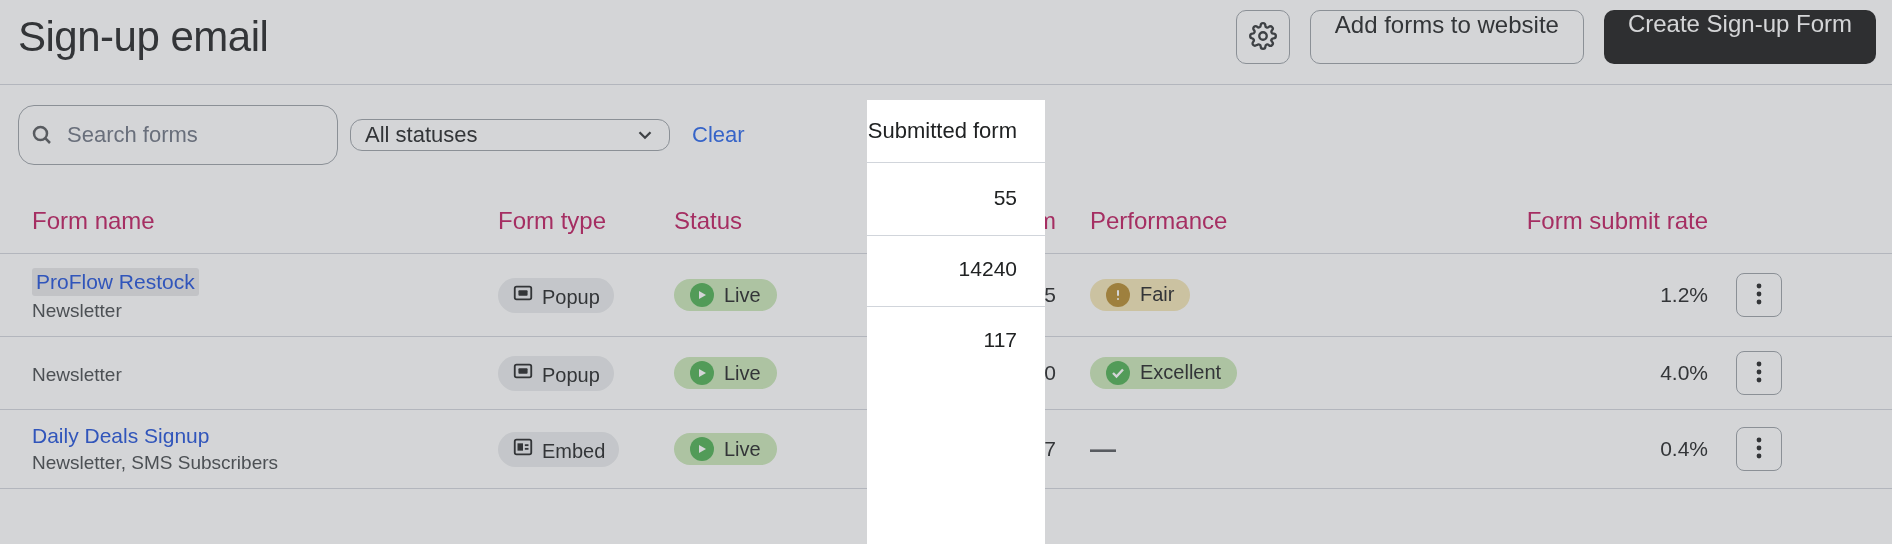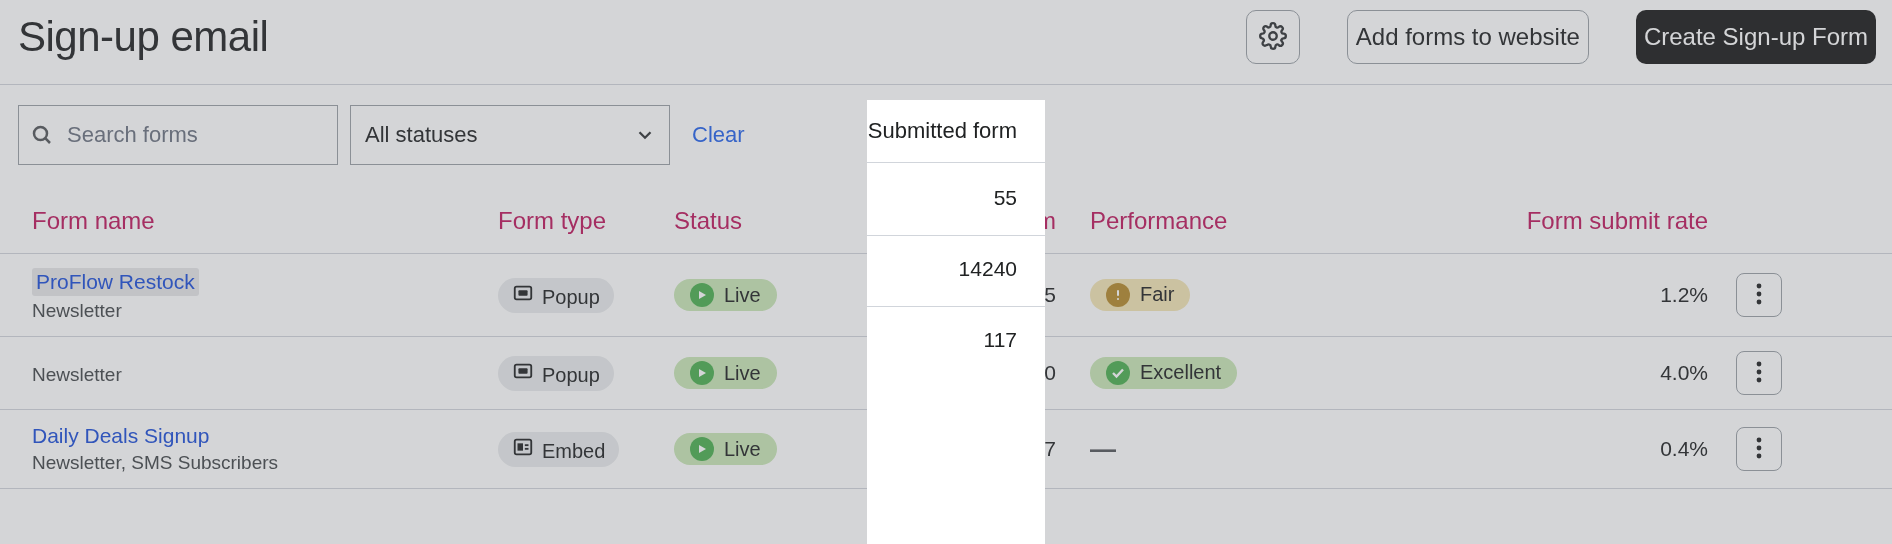--- a/index.html
+++ b/index.html
@@ -7,34 +7,34 @@
   .dim-overlay { position: absolute; inset: 0; background: rgba(100,105,110,0.28); pointer-events: none; z-index: 5; }
   .clear-col { position: absolute; top: 100px; left: 867px; width: 178px; height: 444px; background: #fff; z-index: 6; pointer-events: none; }
 
   .page { position: relative; width: 1892px; height: 544px; overflow: hidden; }
 
   
   .header { display: flex; align-items: center; justify-content: space-between; padding: 10px 16px 20px 18px; }
   .page-title { font-size: 42px; font-weight: 500; letter-spacing: -0.5px; }
   .header-actions { display: flex; align-items: center; gap: 20px; }
   .icon-btn { width: 54px; height: 54px; border: 1.5px solid #9aa0a6; border-radius: 10px; background: #fff; display: flex; align-items: center; justify-content: center; cursor: pointer; }
-  .btn { height: 54px; padding: 0 8px; border-radius: 10px; font-size: 24px; font-weight: 500; display: flex; align-items: center; cursor: pointer; margin-left: 27px; }
+  .btn { height: 54px; padding: 0 24px; border-radius: 10px; font-size: 24px; font-weight: 500; display: flex; cursor: pointer; }
   .btn-outline { border: 1.5px solid #9aa0a6; background: #fff; color: #202223; }
   .btn-primary { border: none; background: #1a1a1a; color: #fff; }
 
   .divider { height: 1px; background: #d1d5db; width: 100%; }
 
   
   .filters { display: flex; align-items: center; gap: 12px; padding: 20px 18px; }
   .search-wrap { position: relative; width: 320px; }
-  .search-input { width: 100%; height: 60px; border: 1.5px solid #9aa0a6; border-radius: 0; padding: 0 12px 0 48px; font-size: 22px; color: #202223; background: #fff; }
+  .search-input { width: 100%; height: 60px; border: 1.5px solid #9aa0a6; border-radius: 16px; padding: 0 12px 0 48px; font-size: 22px; color: #202223; background: #fff; }
   .search-input::placeholder { color: #6b7280; }
   .search-icon { position: absolute; left: 12px; top: 50%; transform: translateY(-50%); width: 24px; height: 24px; color: #54575a; }
   .select-wrap { position: relative; width: 320px; }
-  .select-btn { width: 100%; height: 60px; border: 1.5px solid #9aa0a6; border-radius: 0; padding: 0 44px 0 14px; font-size: 22px; text-align: left; background: #fff; cursor: pointer; color: #202223; }
+  .select-btn { width: 100%; height: 32px; border: 1.5px solid #9aa0a6; border-radius: 12px; padding: 0 44px 0 14px; font-size: 22px; text-align: left; background: #fff; cursor: pointer; color: #202223; }
   .chevron { position: absolute; right: 14px; top: 50%; transform: translateY(-50%); width: 22px; height: 22px; color: #303335; }
   .clear-link { font-size: 22px; color: #2563eb; margin-left: 10px; cursor: pointer; }
 
   
   .table { width: 100%; }
   .thead { display: flex; padding: 22px 23px 18px 32px; font-size: 24px; color: #be185d; }
   .col-name { width: 466px; }
   .col-type { width: 176px; }
   .col-status { width: 176px; }
   .col-submitted { width: 206px; text-align: right; }

